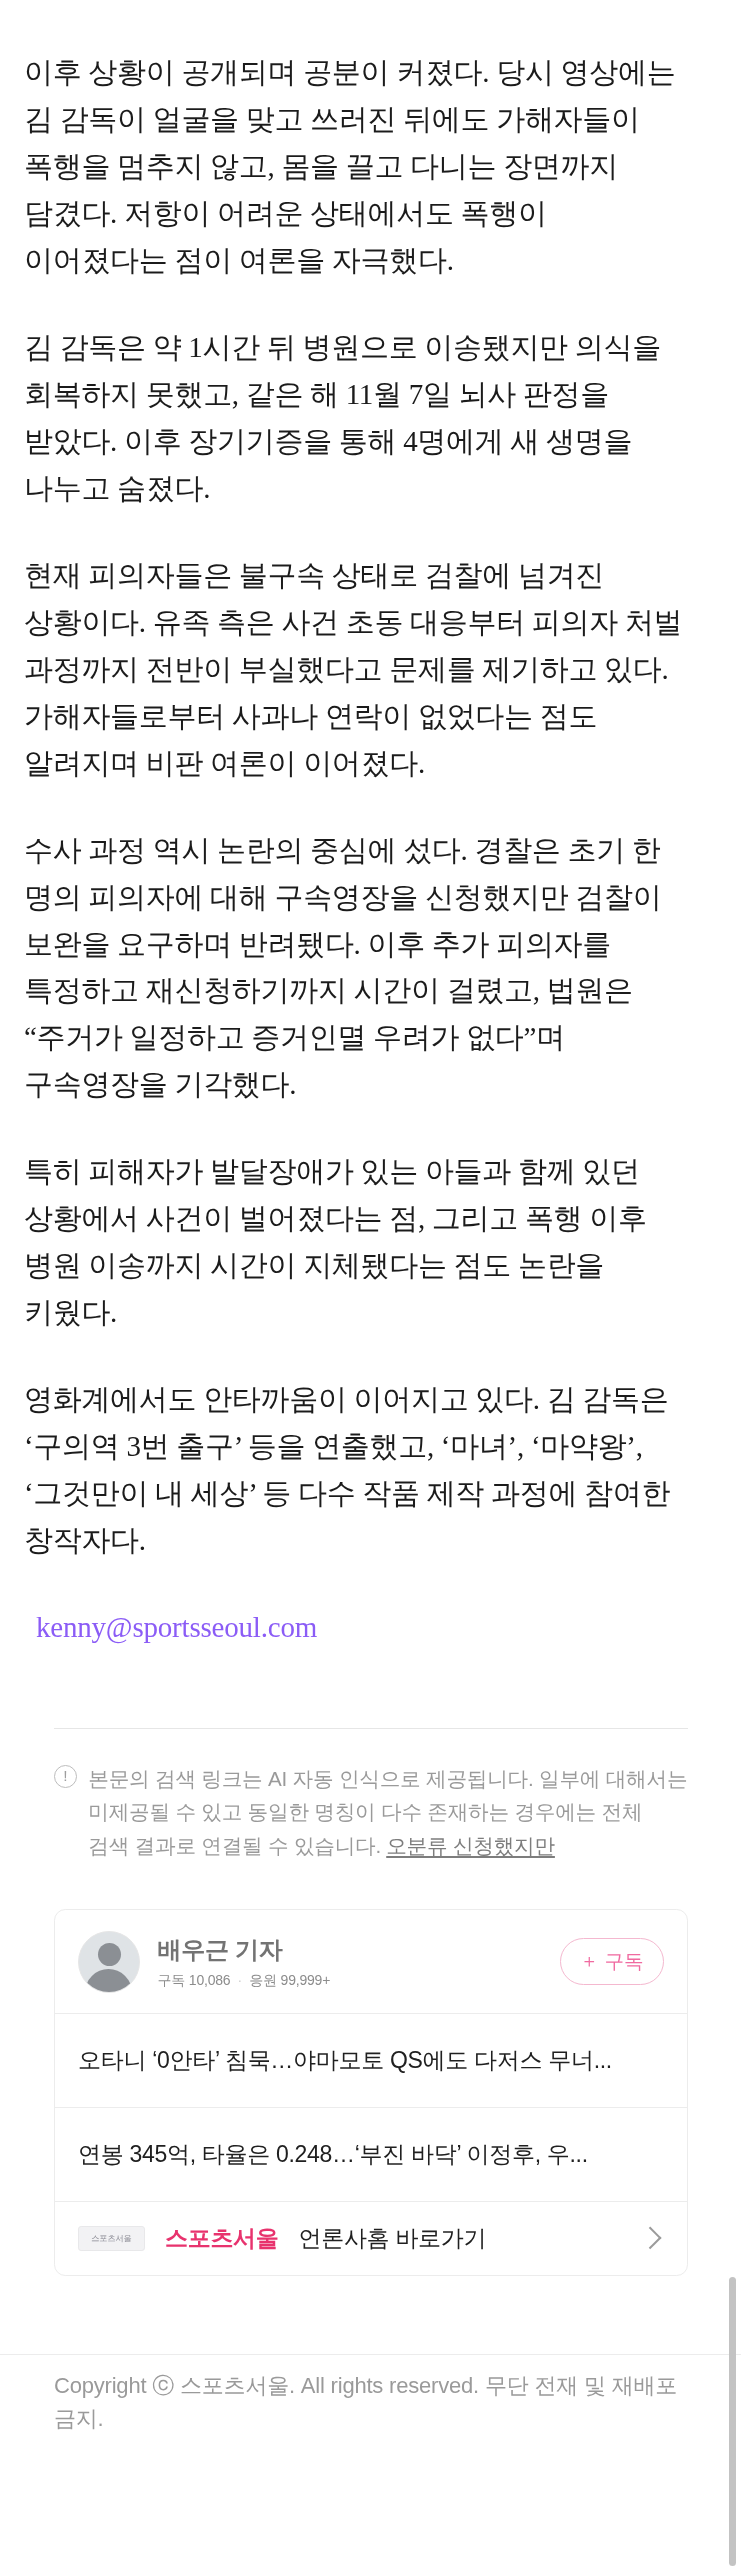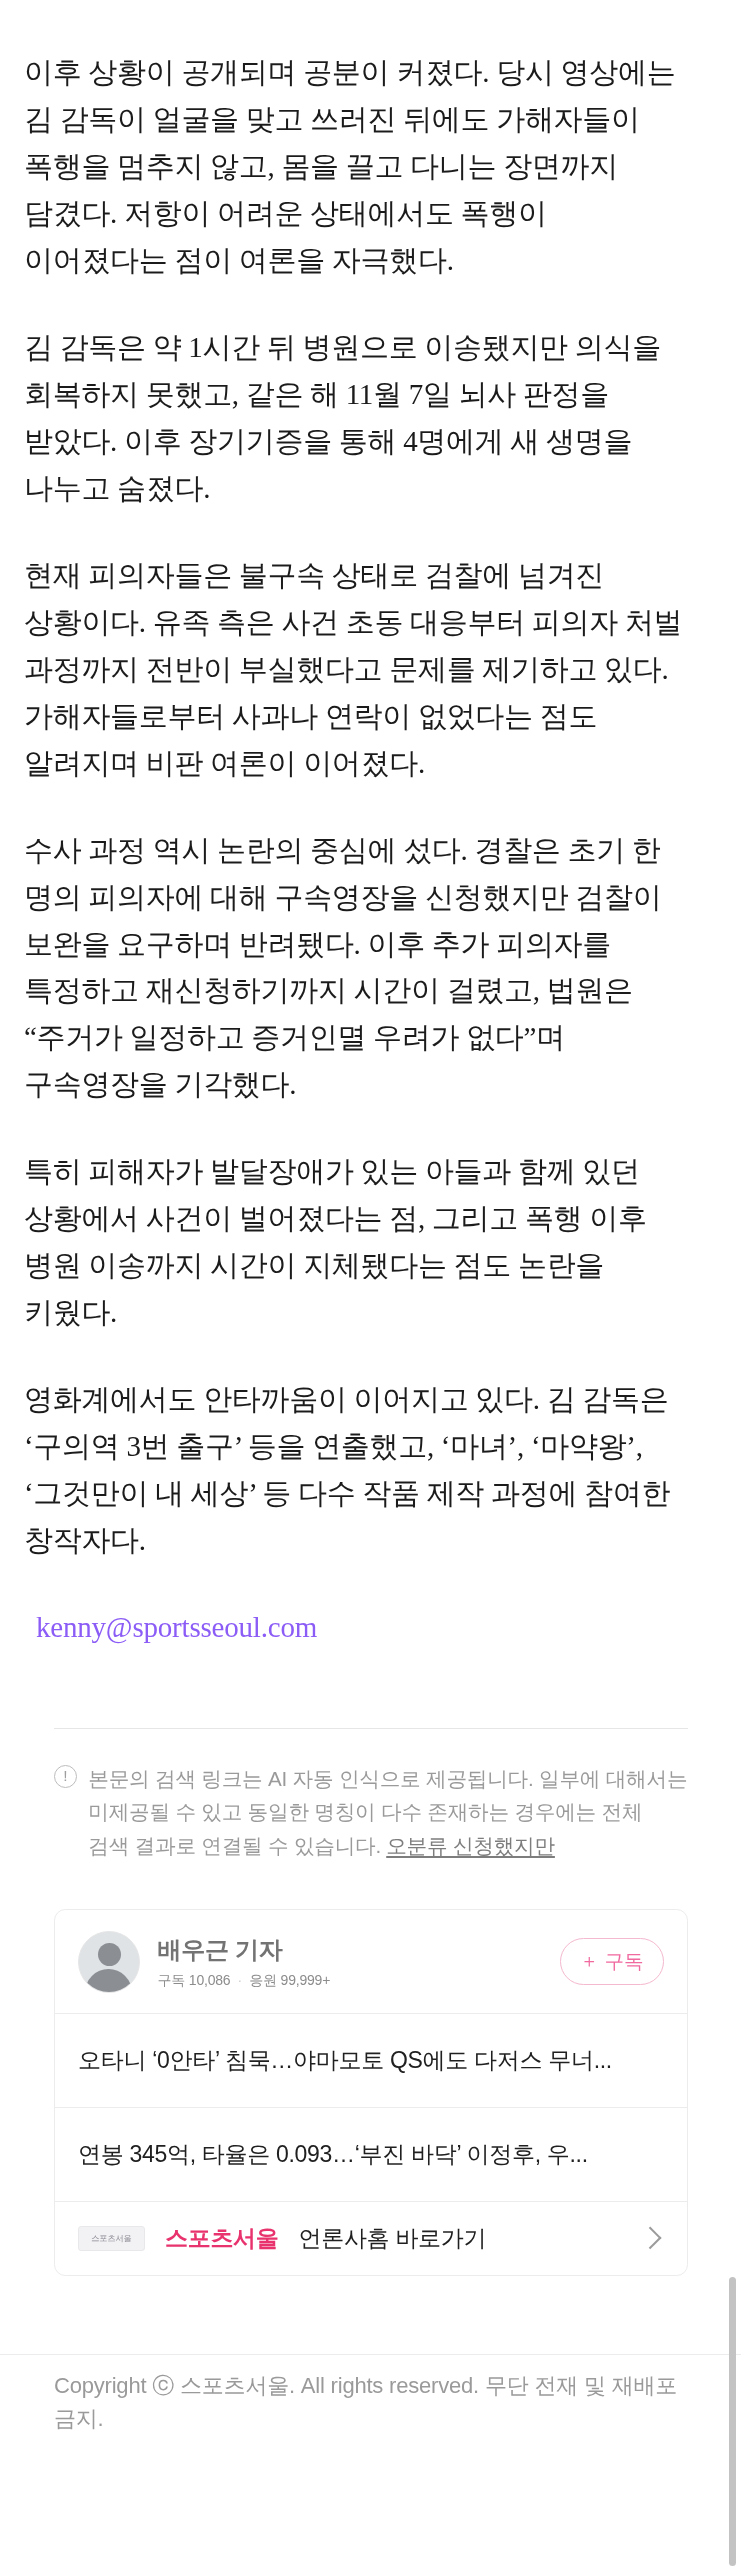--- a/index.html
+++ b/index.html
@@ -296,21 +296,21 @@
           <span>구독 10,086</span><span class="sep">·</span><span>응원 99,999+</span>
         </div>
       </div>
       <div class="subscribe-btn">
         <span class="plus">＋</span>
         <span>구독</span>
       </div>
     </div>
 
     <div class="news-item">오타니 ‘0안타’ 침묵…야마모토 QS에도 다저스 무너...</div>
-    <div class="news-item">연봉 345억, 타율은 0.093…‘부진 바닥’ 이정후, 우...</div>
+    <div class="news-item">연봉 345억, 타율은 0.248…‘부진 바닥’ 이정후, 우...</div>
 
     <div class="press-home-row">
       <div class="press-logo">스포츠서울</div>
       <span class="press-name">스포츠서울</span>
       <span class="press-text">언론사홈 바로가기</span>
       <span class="chevron"></span>
     </div>
 
   </div>
 

